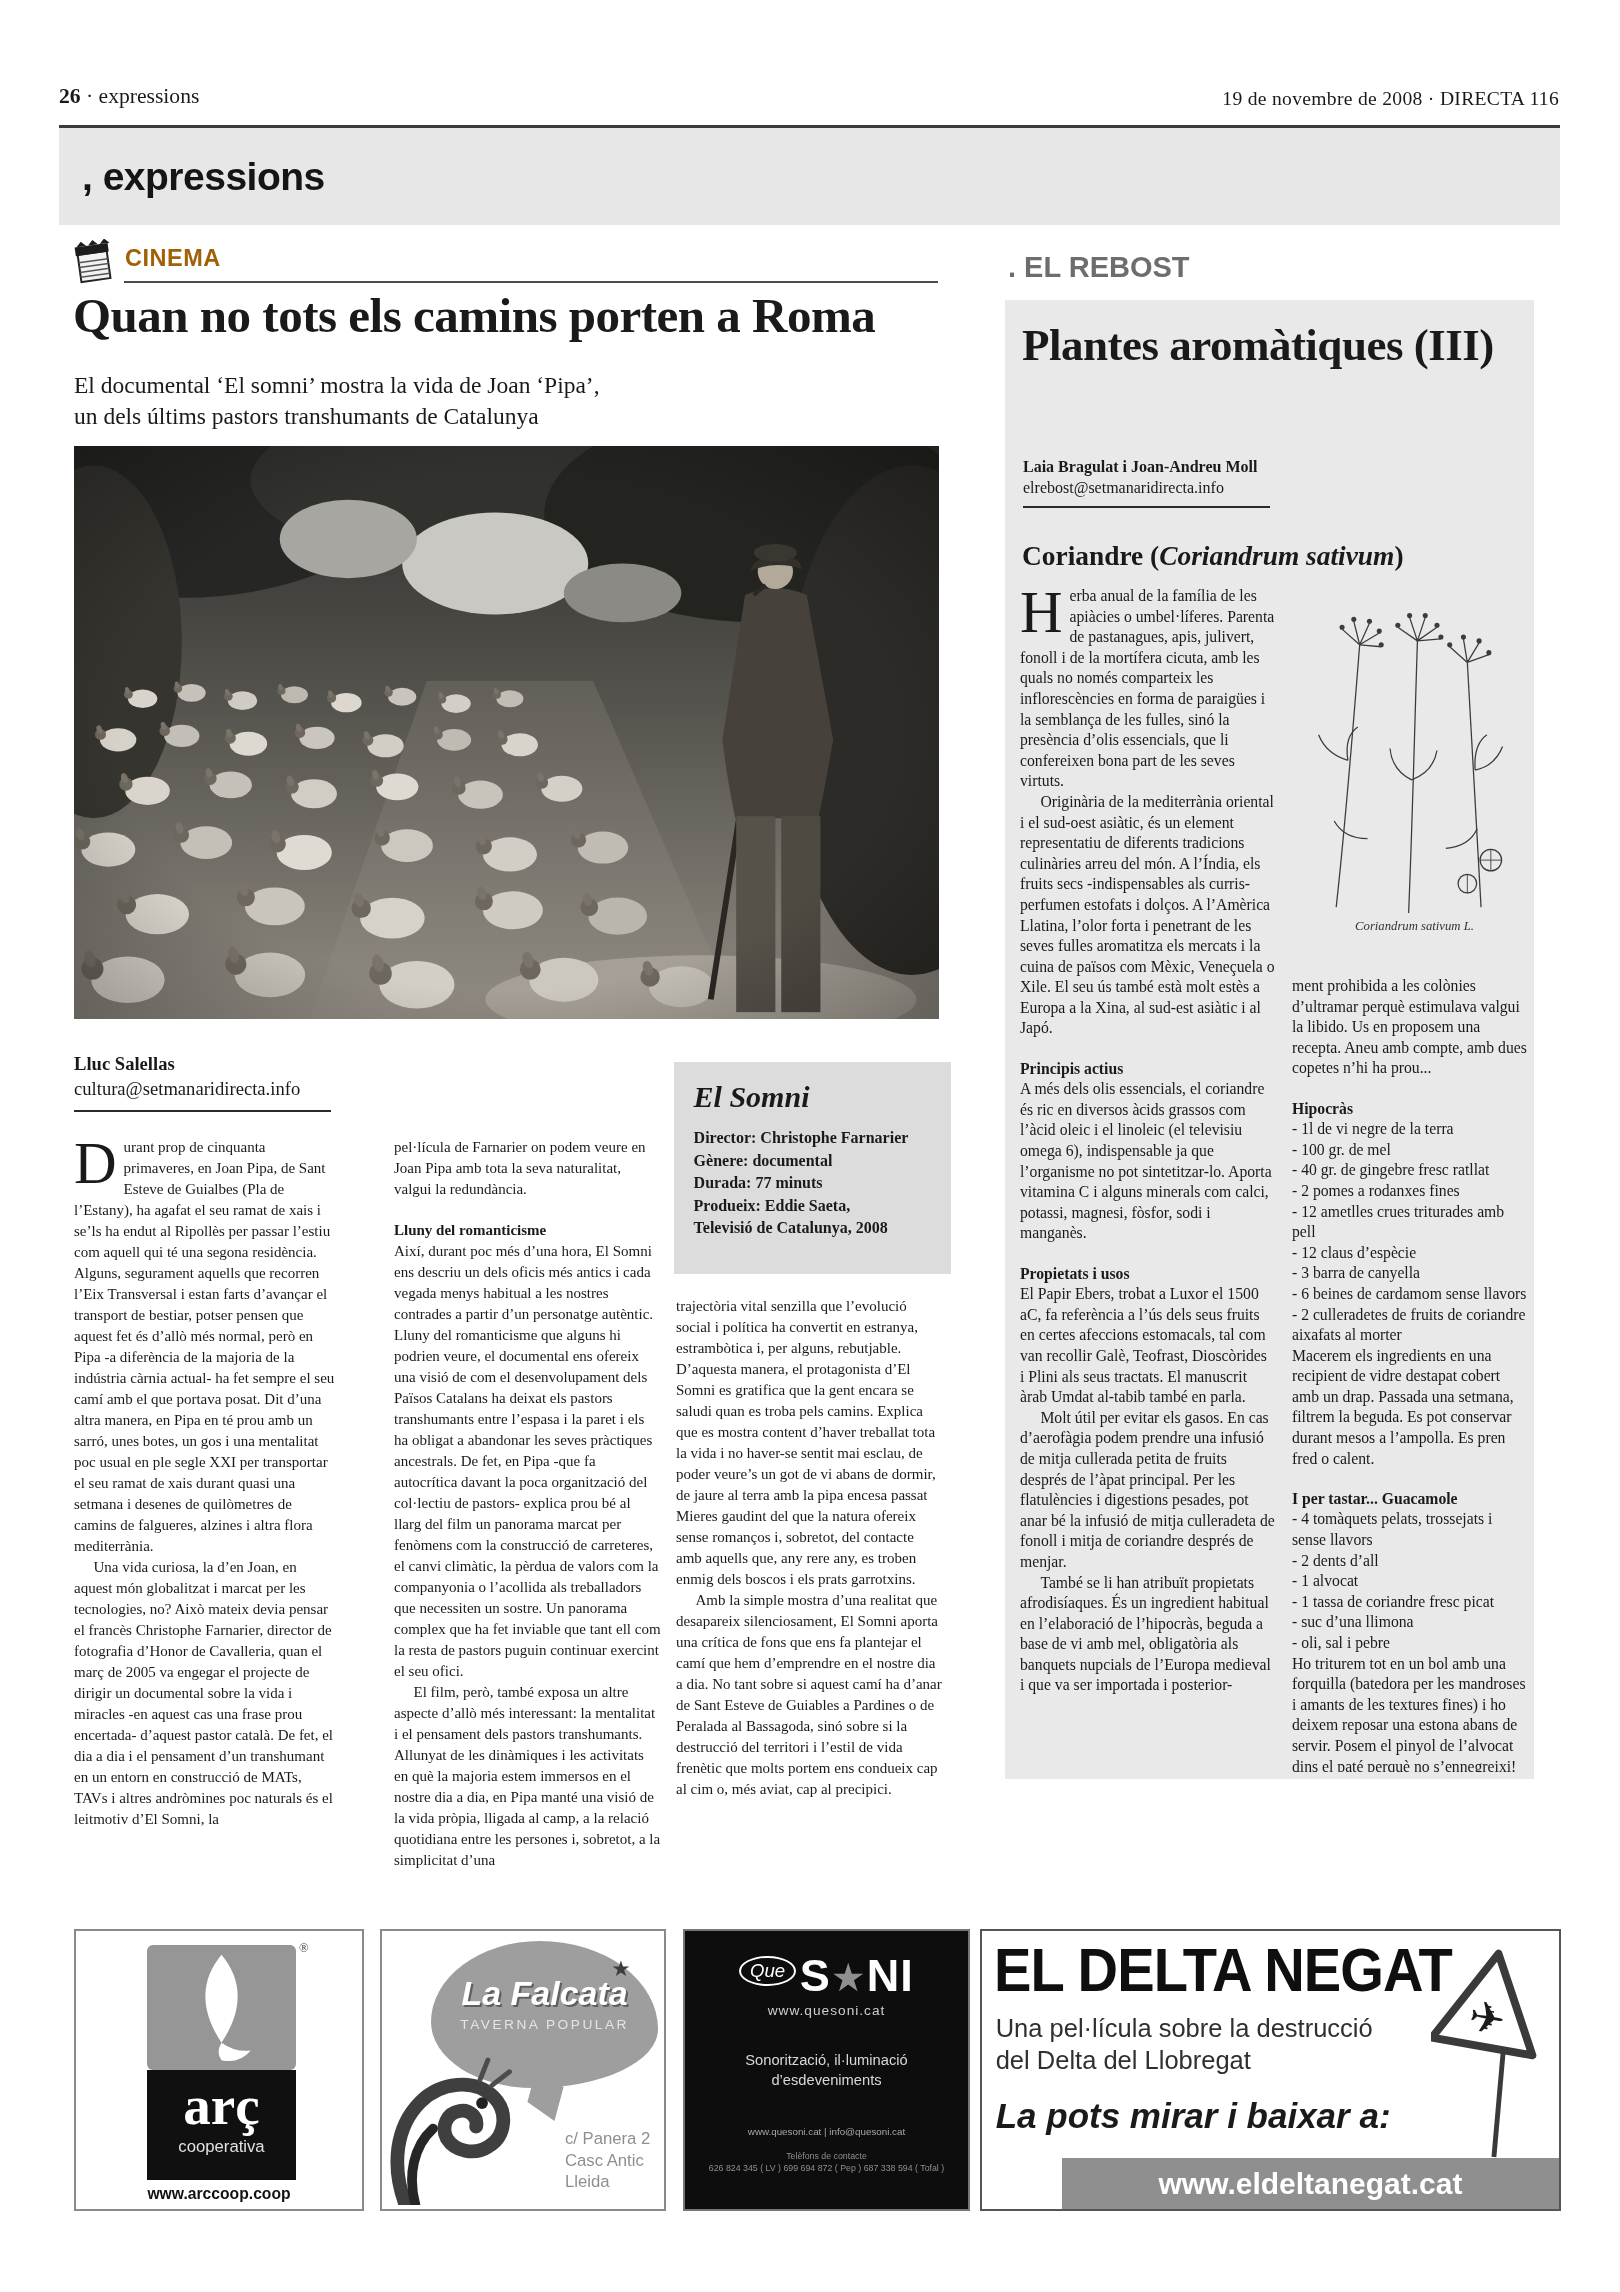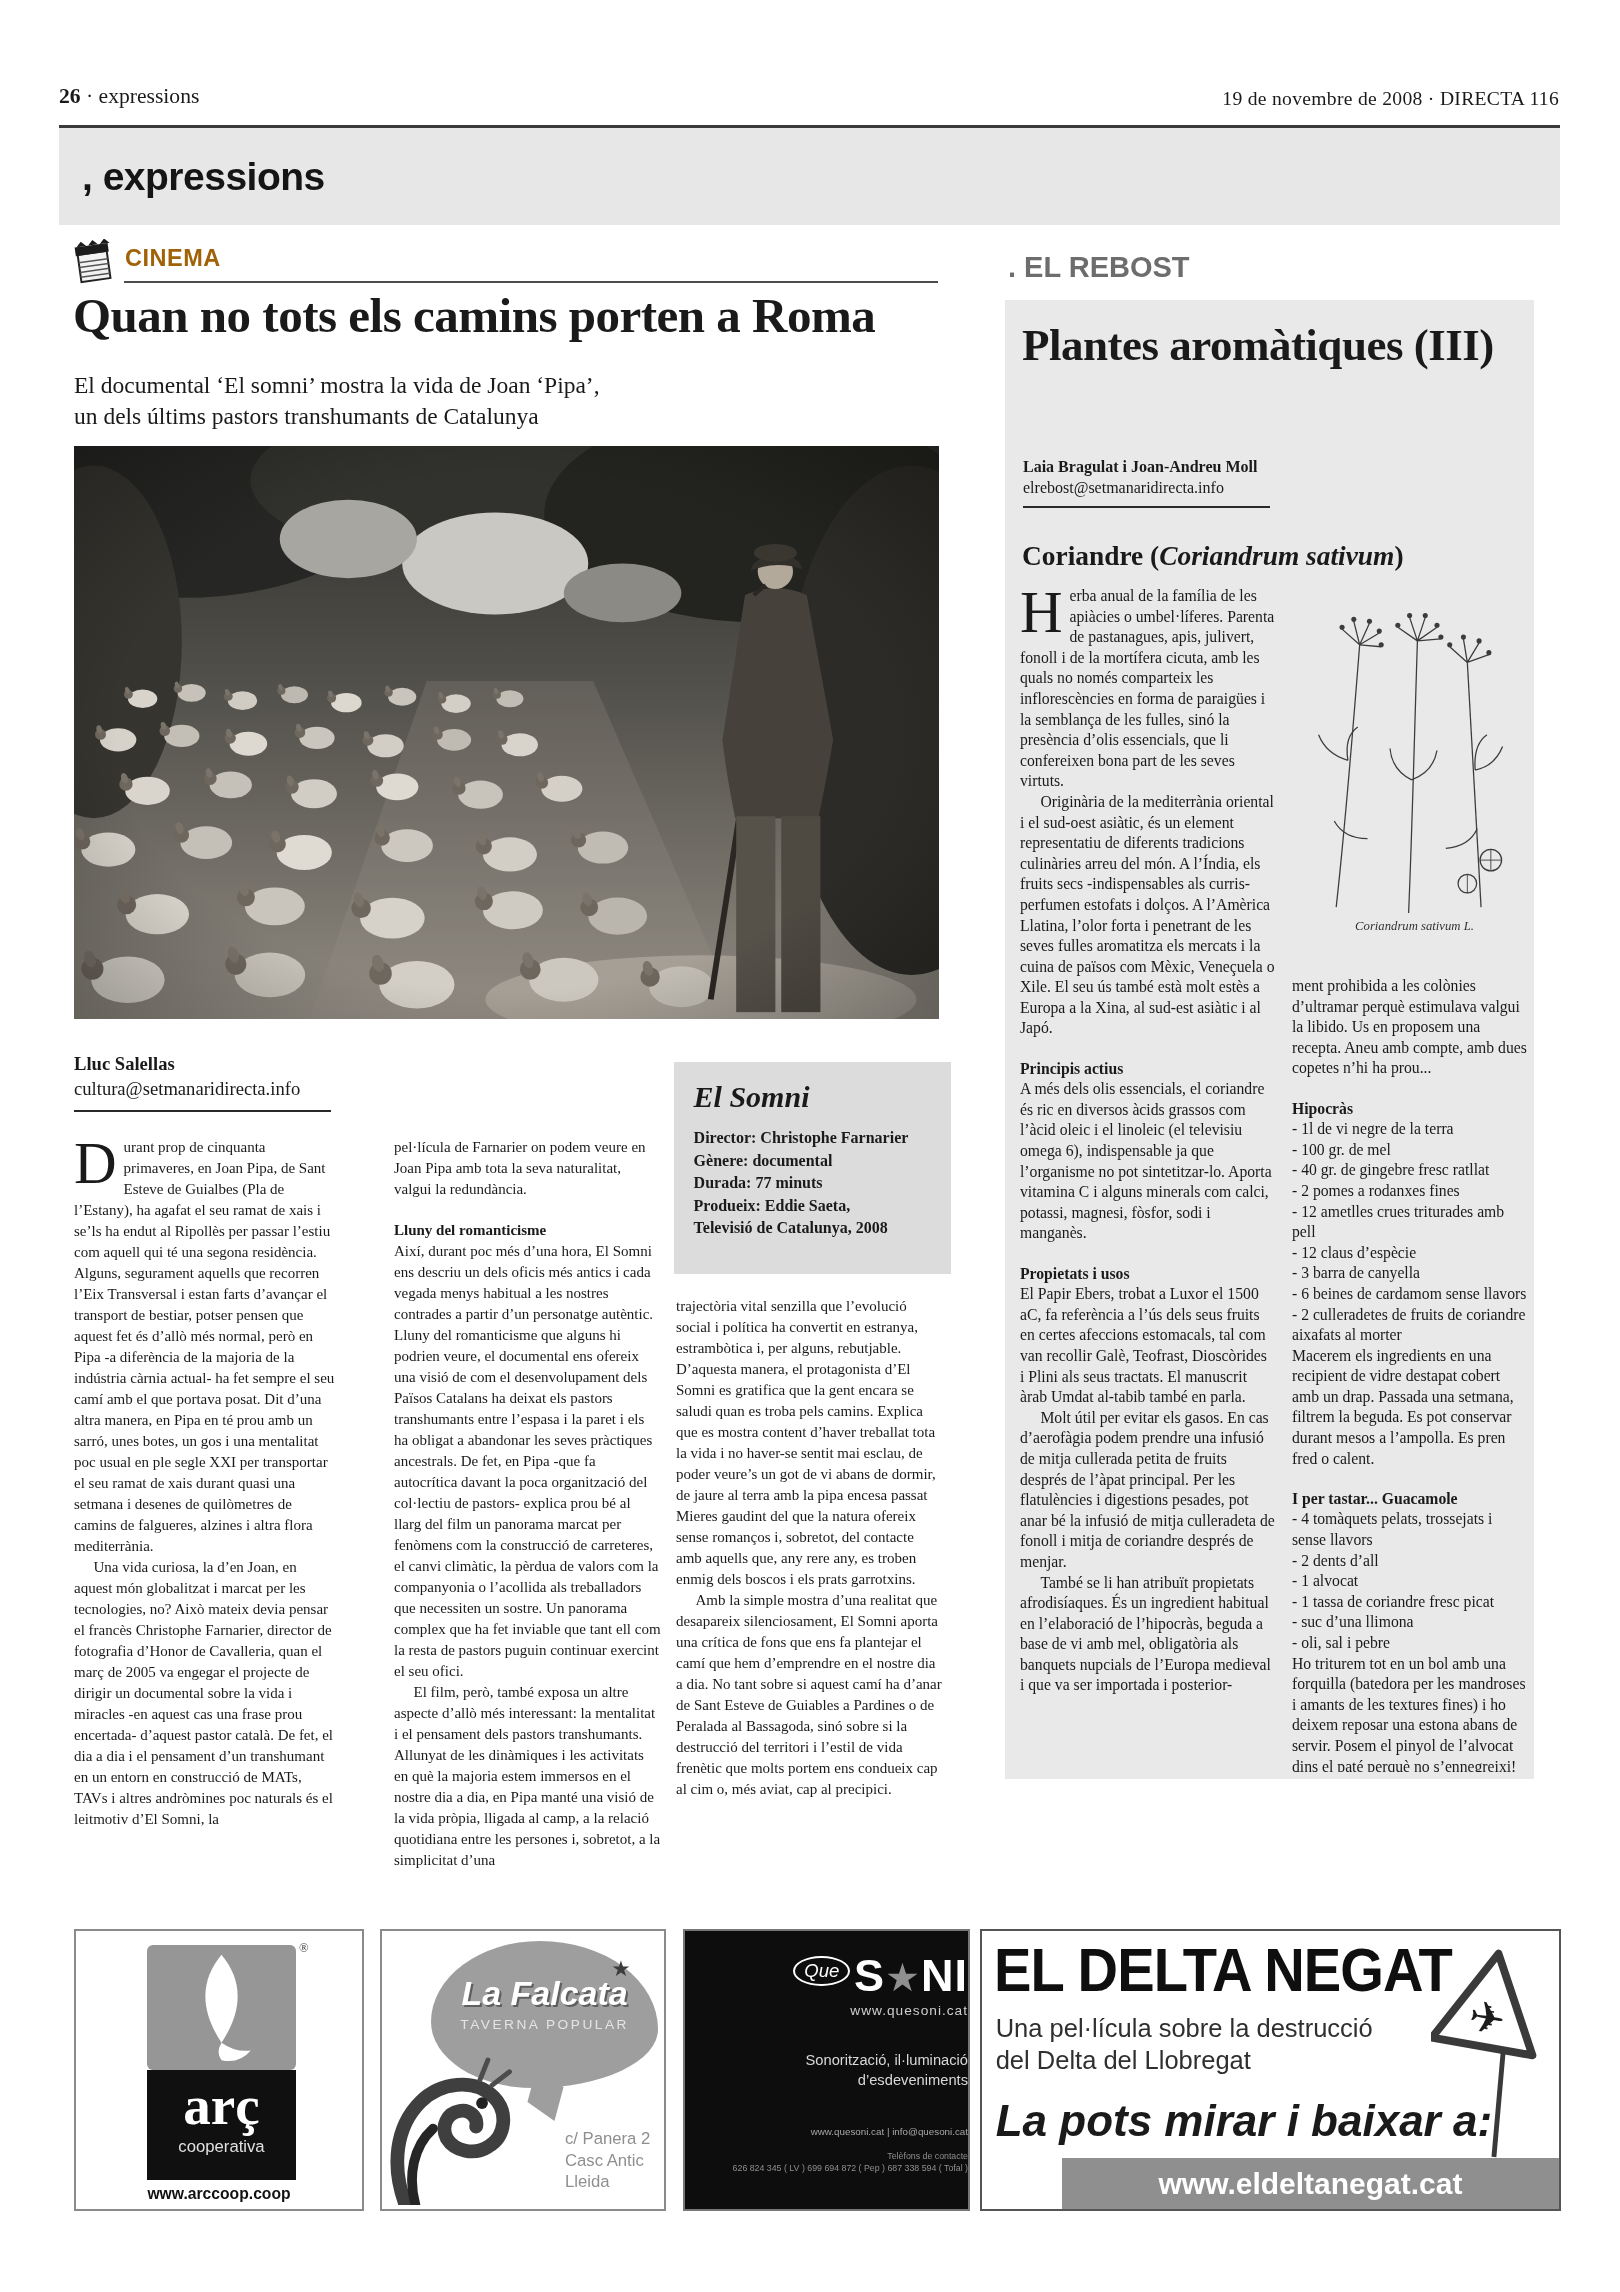--- a/index.html
+++ b/index.html
@@ -94,38 +94,38 @@
             transform:rotate(35deg) skewX(20deg);}
   .ad2-title{margin-top:33px;font-size:34px;font-weight:bold;font-style:italic;color:#ffffff;
              text-shadow:2px 2px 0 #5f5f5f;}
   .ad2-star{position:absolute;right:27.4px;top:15.7px;font-size:21.6px;color:#3c3c3c;}
   .ad2-subtitle{margin-top:3.9px;font-size:13.7px;letter-spacing:2.5px;color:#e4e4e4;}
   .ad2-addr{position:absolute;right:13.7px;bottom:16px;font-family:"Liberation Sans","DejaVu Sans",sans-serif;
             font-size:16.7px;line-height:1.3;color:#8f8f8f;}
   .ad2-creature{position:absolute;left:3.9px;bottom:0;}
 
   .ad3{left:683px;top:1929px;width:287px;height:282px;background:#0d0d0d;border-color:#777;
-       text-align:right;color:#ddd;font-family:"Liberation Sans","DejaVu Sans",sans-serif;}
+       text-align:center;color:#ddd;font-family:"Liberation Sans","DejaVu Sans",sans-serif;}
   .ad3-logo{margin-top:21.6px;line-height:1;}
   .ad3-que{display:inline-block;border:2px solid #fff;border-radius:50%;padding:3.9px 8.8px;
            font-style:italic;font-size:18.6px;color:#fff;vertical-align:13.7px;margin-right:3.9px;}
   .ad3-soni{font-size:45px;font-weight:bold;color:#fff;letter-spacing:1px;}
   .ad3-star{color:#8f8f8f;font-size:39px;}
   .ad3-url{margin-top:5.9px;font-size:13.7px;color:#cfcfcf;letter-spacing:1px;}
   .ad3-tag{margin-top:33px;font-size:14.7px;color:#d8d8d8;line-height:1.35;}
   .ad3-contact{margin-top:35px;font-size:9.8px;color:#a8a8a8;}
   .ad3-phones-label{margin-top:13.7px;font-size:8.8px;color:#8f8f8f;}
   .ad3-phones{margin-top:2px;font-size:8.8px;color:#8f8f8f;}
 
   .ad4{left:980px;top:1929px;width:581px;height:282px;border:2.9px solid #555;
        font-family:"Liberation Sans","DejaVu Sans",sans-serif;}
   .ad4-title{position:absolute;left:11.8px;top:3.9px;font-size:61px;font-weight:bold;color:#0f0f0f;
              letter-spacing:-1px;transform:scaleX(.92);transform-origin:left;white-space:nowrap;}
   .ad4-sub{position:absolute;left:13.7px;top:82px;font-size:25.5px;color:#2f2f2f;line-height:1.25;}
-  .ad4-cta{position:absolute;left:13.7px;top:165px;font-size:44px;font-weight:bold;font-style:italic;
+  .ad4-cta{position:absolute;left:13.7px;top:165px;font-size:35px;font-weight:bold;font-style:italic;
            color:#1a1a1a;}
   .ad4-bar{position:absolute;left:80px;right:0;bottom:0;height:51px;background:#8f8f8f;
            text-align:center;}
   .ad4-url{font-size:30px;font-weight:bold;color:#ffffff;line-height:51px;}
   .ad4-sign{position:absolute;right:9.8px;top:15.7px;}
 </style>
 </head>
 <body>
 
 <div class="page">

